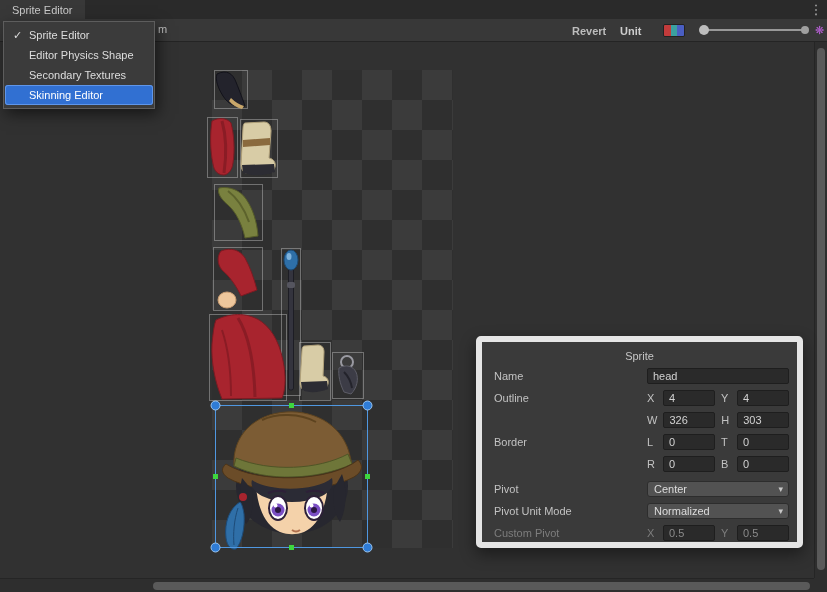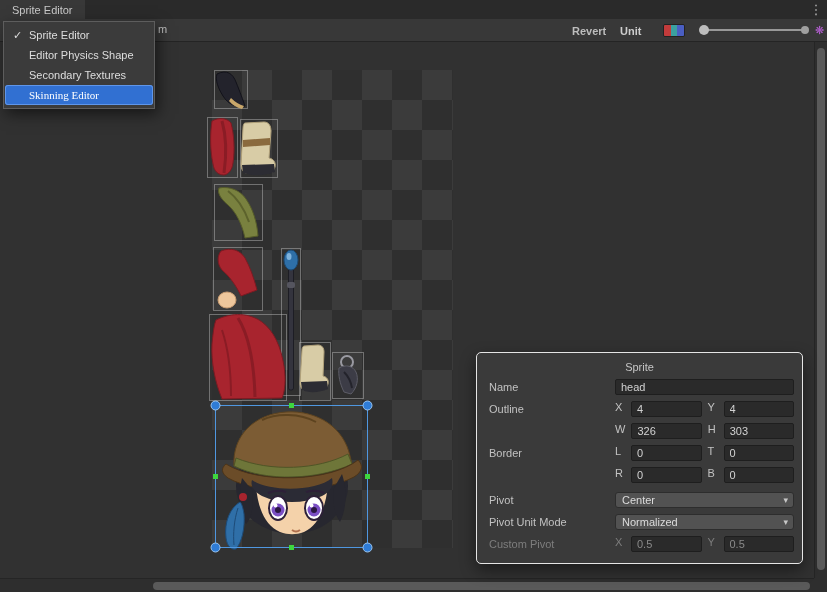--- a/index.html
+++ b/index.html
@@ -53,31 +53,31 @@
   }
   svg.sprites { position:absolute; left:0; top:0; width:827px; height:592px; z-index:3; pointer-events:none; }
 
   
   .menu { position:absolute; left:3px; top:21px; width:152px; background:#3b3b3b;
           border:1px solid #5d5d5d; box-shadow:3px 5px 14px rgba(0,0,0,.55);
           padding:3px 1px; z-index:50; }
   .mi { position:relative; height:20px; line-height:20px; padding-left:24px; color:#dedede; cursor:default; }
   .mi .check { position:absolute; left:8px; top:0; }
   .mi.hl { background:#3170d2; color:#fff; border-radius:3px;
-           box-shadow:inset 0 0 0 1px #5f96ea;font-family:Liberation Serif, serif; }
-
-  
-  .panel { position:absolute; left:476px; top:352px; width:327px; height:212px;
-           background:rgba(59,59,59,0.97); border:1px solid #e5e5e5; border-radius:5px;
+           box-shadow:inset 0 0 0 1px #5f96ea; }
+
+  
+  .panel { position:absolute; left:476px; top:336px; width:327px; height:212px;
+           background:rgba(59,59,59,0.97); border:6px solid #e5e5e5; border-radius:5px;
            box-shadow:0 6px 16px rgba(0,0,0,.45); padding-top:5px; z-index:10; }
   .panel-title { text-align:center; color:#c6c6c6; height:18px; line-height:18px; }
   .irow { display:flex; align-items:center; height:22px; padding:0 8px 0 12px; }
   .irow.gap { margin-top:3px; }
   .ilabel { flex:0 0 126px; color:#c2c2c2; }
-  .ifields { flex:1; display:flex; gap:6px; min-width:0; }
+  .ifields { flex:1; display:flex; align-items:center; gap:6px; min-width:0;margin-left:27px; }
   .mini { color:#c2c2c2; flex:0 0 10px; }
   input.f { flex:1; min-width:0; height:16px; background:#2a2a2a; border:1px solid #1e1e1e;
             border-radius:2px; color:#d2d2d2; font:11px "Liberation Sans",sans-serif; padding:0 5px; }
   .dd { flex:1; height:16px; background:#525252; border:1px solid #2d2d2d; border-radius:3px;
         display:flex; align-items:center; padding:0 6px; color:#dcdcdc; position:relative; cursor:default; }
   .dd .caret { position:absolute; right:5px; top:0; font-size:9px; line-height:15px; color:#c8c8c8; }
   .irow.disabled .ilabel, .irow.disabled .mini { color:#7d7d7d; }
   input.f.dim { color:#8a8a8a; }
 
   

